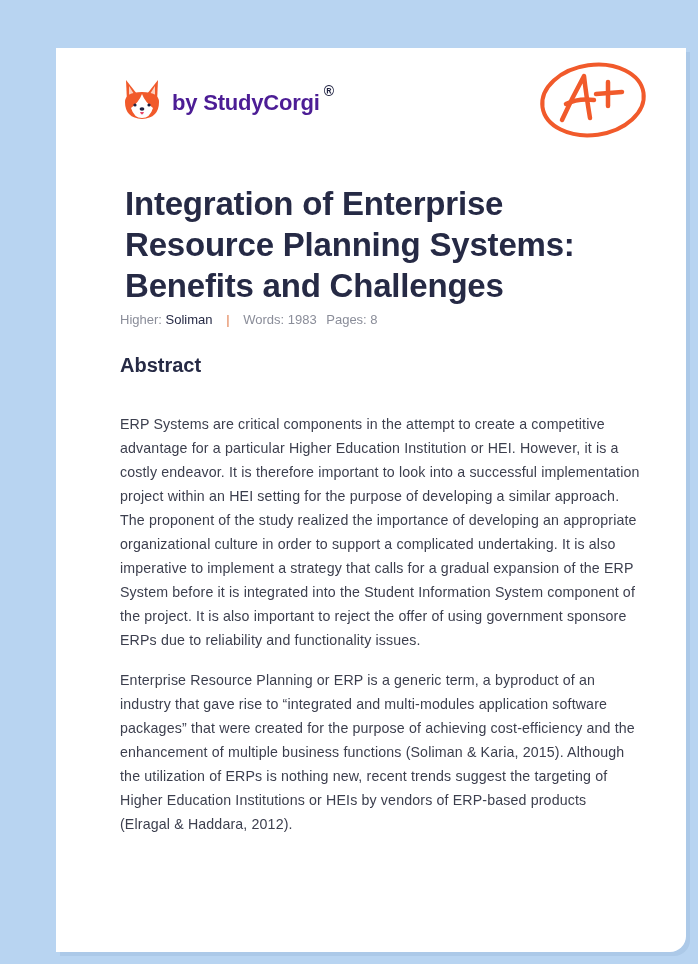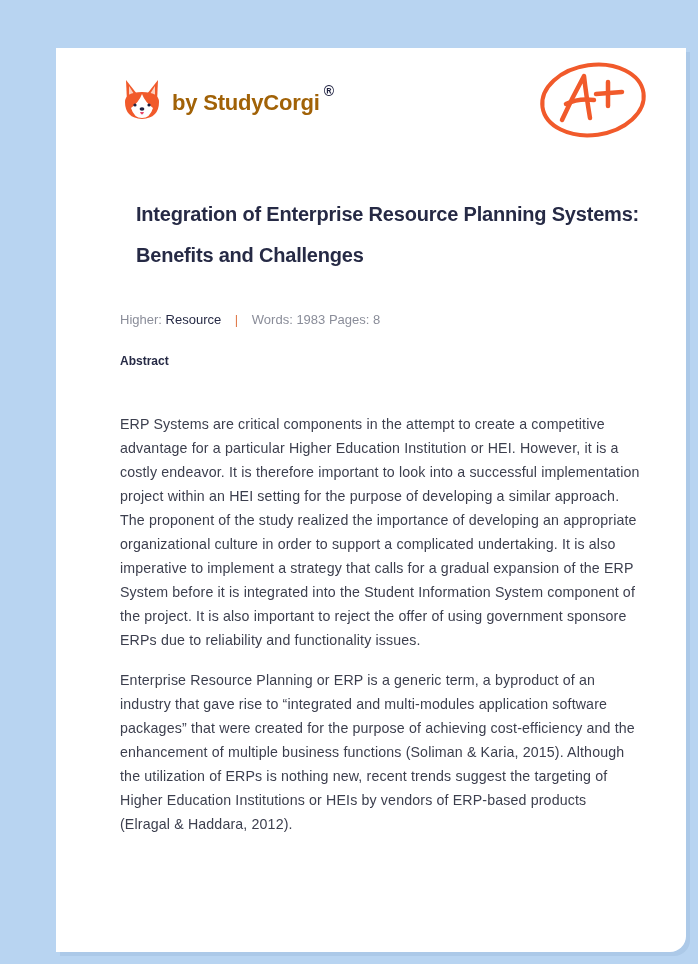--- a/index.html
+++ b/index.html
@@ -20,48 +20,48 @@
       overflow: hidden;
     }
     .brand {
       position: absolute; left: 66px; top: 28px;
       display: flex; align-items: center;
     }
     .corgi { width: 40px; height: 46px; display:block; }
     .brand-name {
       margin-left: 10px;
       font-size: 22px; font-weight: bold;
-      color: #a16207;
+      color: #4c1d95;
       letter-spacing: -0.2px;
       position: relative; top: 4px;
     }
     .reg {
       font-size: 14px; color: #1e2140;
       position: relative; top: -8px; margin-left: 4px;
       font-weight: bold;
     }
     .aplus { position: absolute; left: 482px; top: 10px; width: 110px; height: 82px; }
     .title {
       position: absolute; left: 64px; top: 130px; width: 510px;
-      margin: 16px;
-      font-size: 20px; line-height: 41px;
+      margin: 5px;
+      font-size: 33px; line-height: 41px;
       font-weight: bold; color: #262a45;
       letter-spacing: -0.2px;
     }
     .meta {
       position: absolute; left: 64px; top: 264px;
       font-size: 13px; color: #8a8d99;
       white-space: nowrap;
     }
     .meta .topic-val { color: #262a45; }
     .meta .sep { color: #e07a4a; margin: 0 10px 0 10px; }
-    .meta .pages { }
+    .meta .pages { margin-left: 6px; }
     .h2 {
       position: absolute; left: 64px; top: 306px;
-      margin: 0; font-size: 12px; font-weight: bold; color: #262a45; text-align: center;
+      margin: 0; font-size: 20px; font-weight: bold; color: #262a45; text-align: center;
     }
     .body-text {
       position: absolute; left: 64px; top: 344px; width: 520px;
       font-size: 14.2px; line-height: 24px; color: #3c3f4e;
       letter-spacing: 0.15px;
       margin-top: 20px;
     }
     .body-text p { margin: 0 0 16px 0; }
   </style>
 </head>
@@ -97,21 +97,21 @@
     <path d="M24 62 Q34 40 46 18 Q48 36 52 60" fill="none" stroke="#f15a2b" stroke-width="4.5" stroke-linecap="round" stroke-linejoin="round"></path>
     <path d="M28 46 Q40 40 56 42" fill="none" stroke="#f15a2b" stroke-width="4.5" stroke-linecap="round"></path>
     <path d="M70 24 L70 48" fill="none" stroke="#f15a2b" stroke-width="4.5" stroke-linecap="round"></path>
     <path d="M58 36 L84 34" fill="none" stroke="#f15a2b" stroke-width="4.5" stroke-linecap="round"></path>
   </svg>
 
   <h1 class="title">Integration of Enterprise Resource Planning Systems: Benefits and Challenges</h1>
 
   <div class="meta">
     <span>Higher:</span>
-    <span class="topic-val">Resource</span>
+    <span class="topic-val">Soliman</span>
     <span class="sep">|</span>
     <span>Words: 1983</span>
     <span class="pages">Pages: 8</span>
   </div>
 
   <h2 class="h2">Abstract</h2>
 
   <div class="body-text">
     <p>ERP Systems are critical components in the attempt to create a competitive advantage for a particular Higher Education Institution or HEI. However, it is a costly endeavor. It is therefore important to look into a successful implementation project within an HEI setting for the purpose of developing a similar approach. The proponent of the study realized the importance of developing an appropriate organizational culture in order to support a complicated undertaking. It is also imperative to implement a strategy that calls for a gradual expansion of the ERP System before it is integrated into the Student Information System component of the project. It is also important to reject the offer of using government sponsore ERPs due to reliability and functionality issues.</p>
     <p>Enterprise Resource Planning or ERP is a generic term, a byproduct of an industry that gave rise to “integrated and multi-modules application software packages” that were created for the purpose of achieving cost-efficiency and the enhancement of multiple business functions (Soliman &amp; Karia, 2015). Although the utilization of ERPs is nothing new, recent trends suggest the targeting of Higher Education Institutions or HEIs by vendors of ERP-based products (Elragal &amp; Haddara, 2012).</p>

